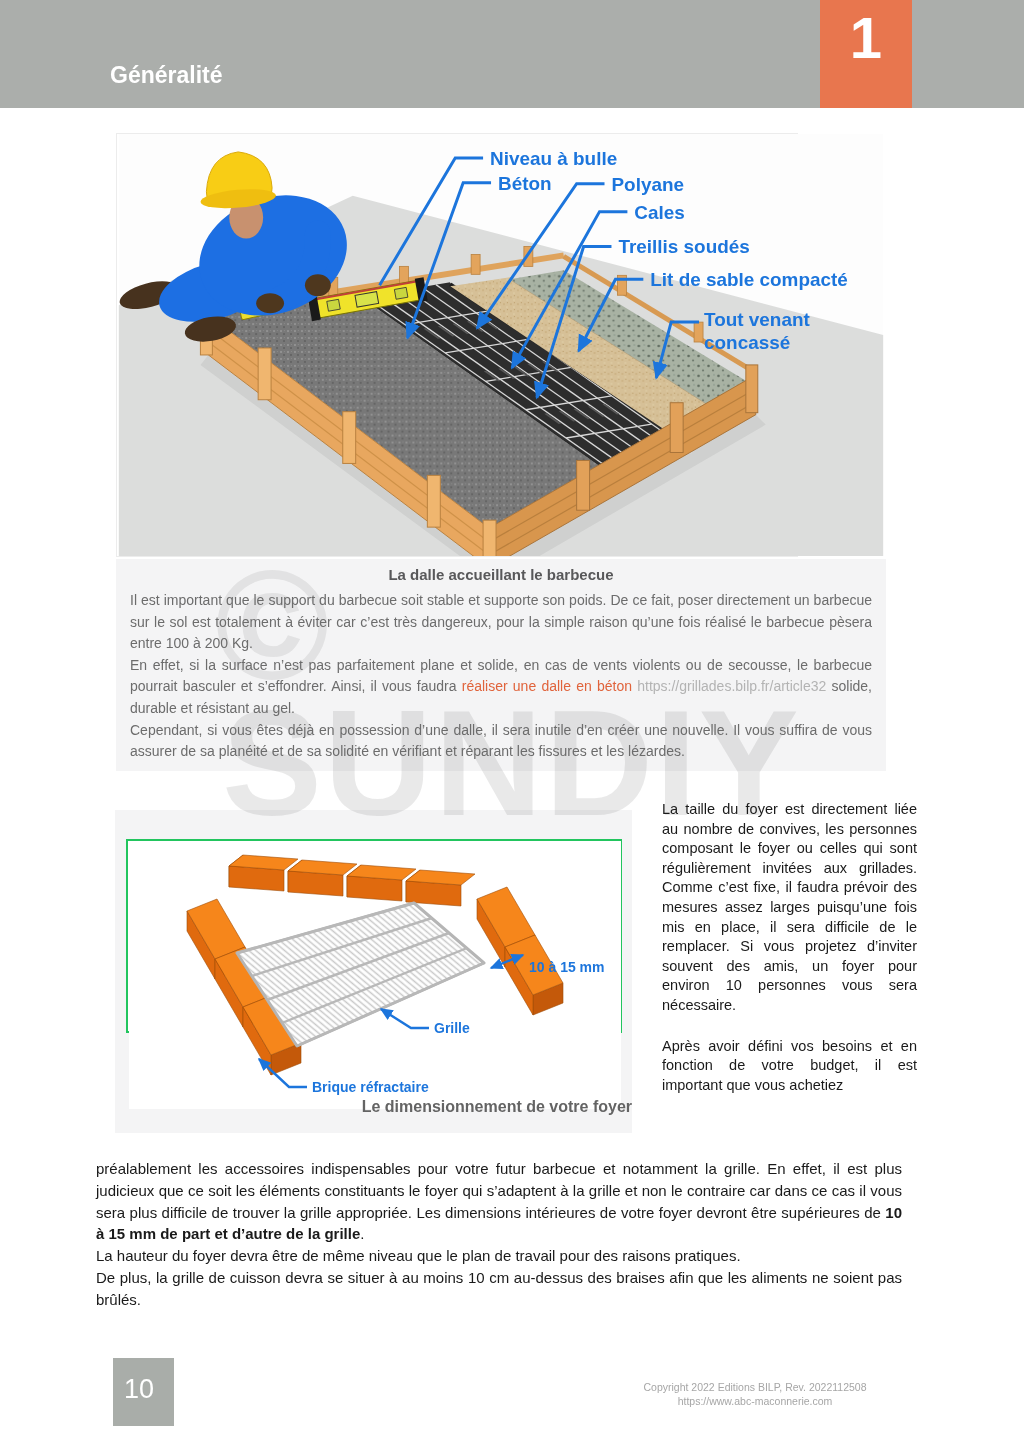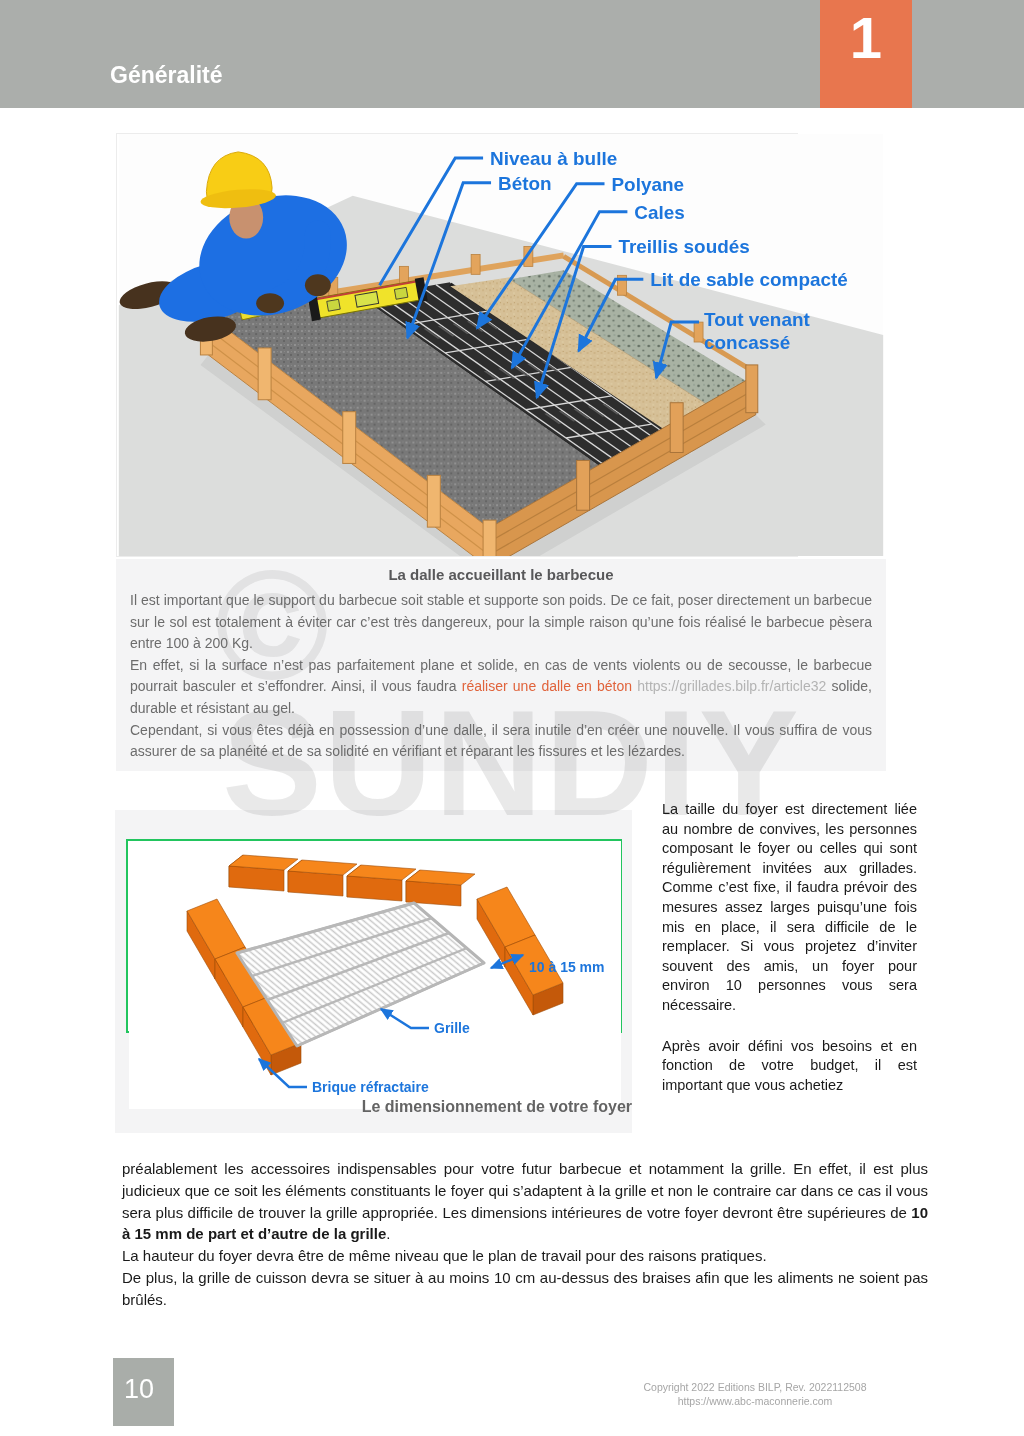--- a/index.html
+++ b/index.html
@@ -40,21 +40,21 @@
   .fig2-inner{position:absolute;left:11px;top:9px;width:496px;height:194px;background:#fff;border:2px solid #22c55e;margin-top:20px;}
   .caption2{position:absolute;left:0;top:288px;width:517px;text-align:right;
     font-size:16px;font-weight:bold;color:#646464;z-index:3;}
 
   
   .right-col{left:662px;top:800px;width:255px;z-index:3;}
   .right-col p{margin:0;font-size:14.5px;line-height:19.6px;color:#1A1A1A;text-align:justify;}
   .right-col p + p{margin-top:21px;}
 
   
-  .bottom-text{left:122px;top:1158px;width:806px;z-index:3;}
+  .bottom-text{left:96px;top:1158px;width:806px;z-index:3;}
   .bottom-text p{margin:0;font-size:15px;line-height:21.8px;color:#1A1A1A;text-align:justify;}
 
   
   .pagenum-box{left:113px;top:1358px;width:61px;height:68px;background:#A9ADA9;z-index:3;}
   .pagenum{position:absolute;left:0;top:0;width:52px;text-align:center;color:#fff;
     font-size:27px;line-height:62px;font-weight:normal;}
   .copyright{left:605px;top:1380px;width:300px;text-align:center;font-size:10.5px;
     line-height:14px;color:#A6A6A6;z-index:3;}
 
   svg text.blbl{font-family:"Liberation Sans",sans-serif;font-weight:bold;fill:#1C75DC;}

